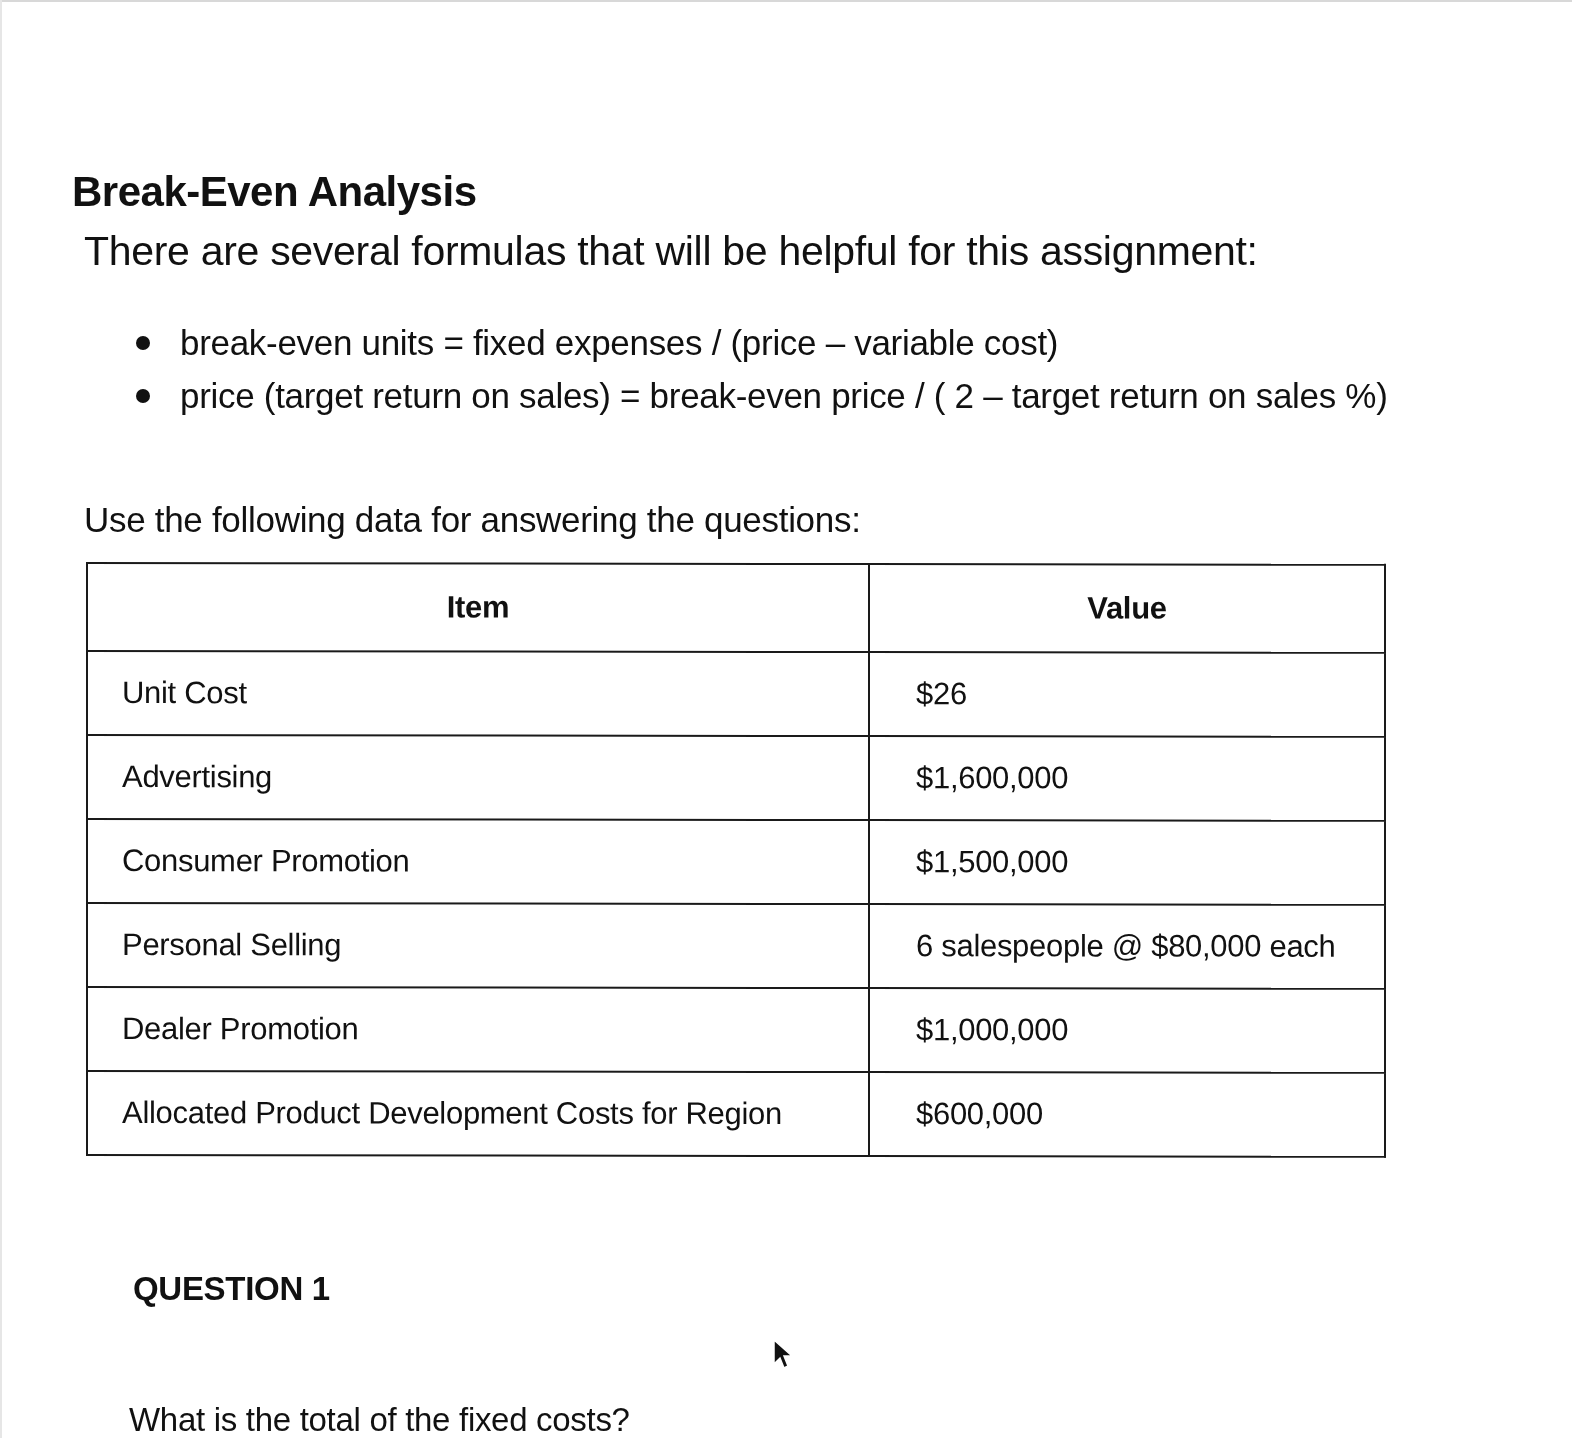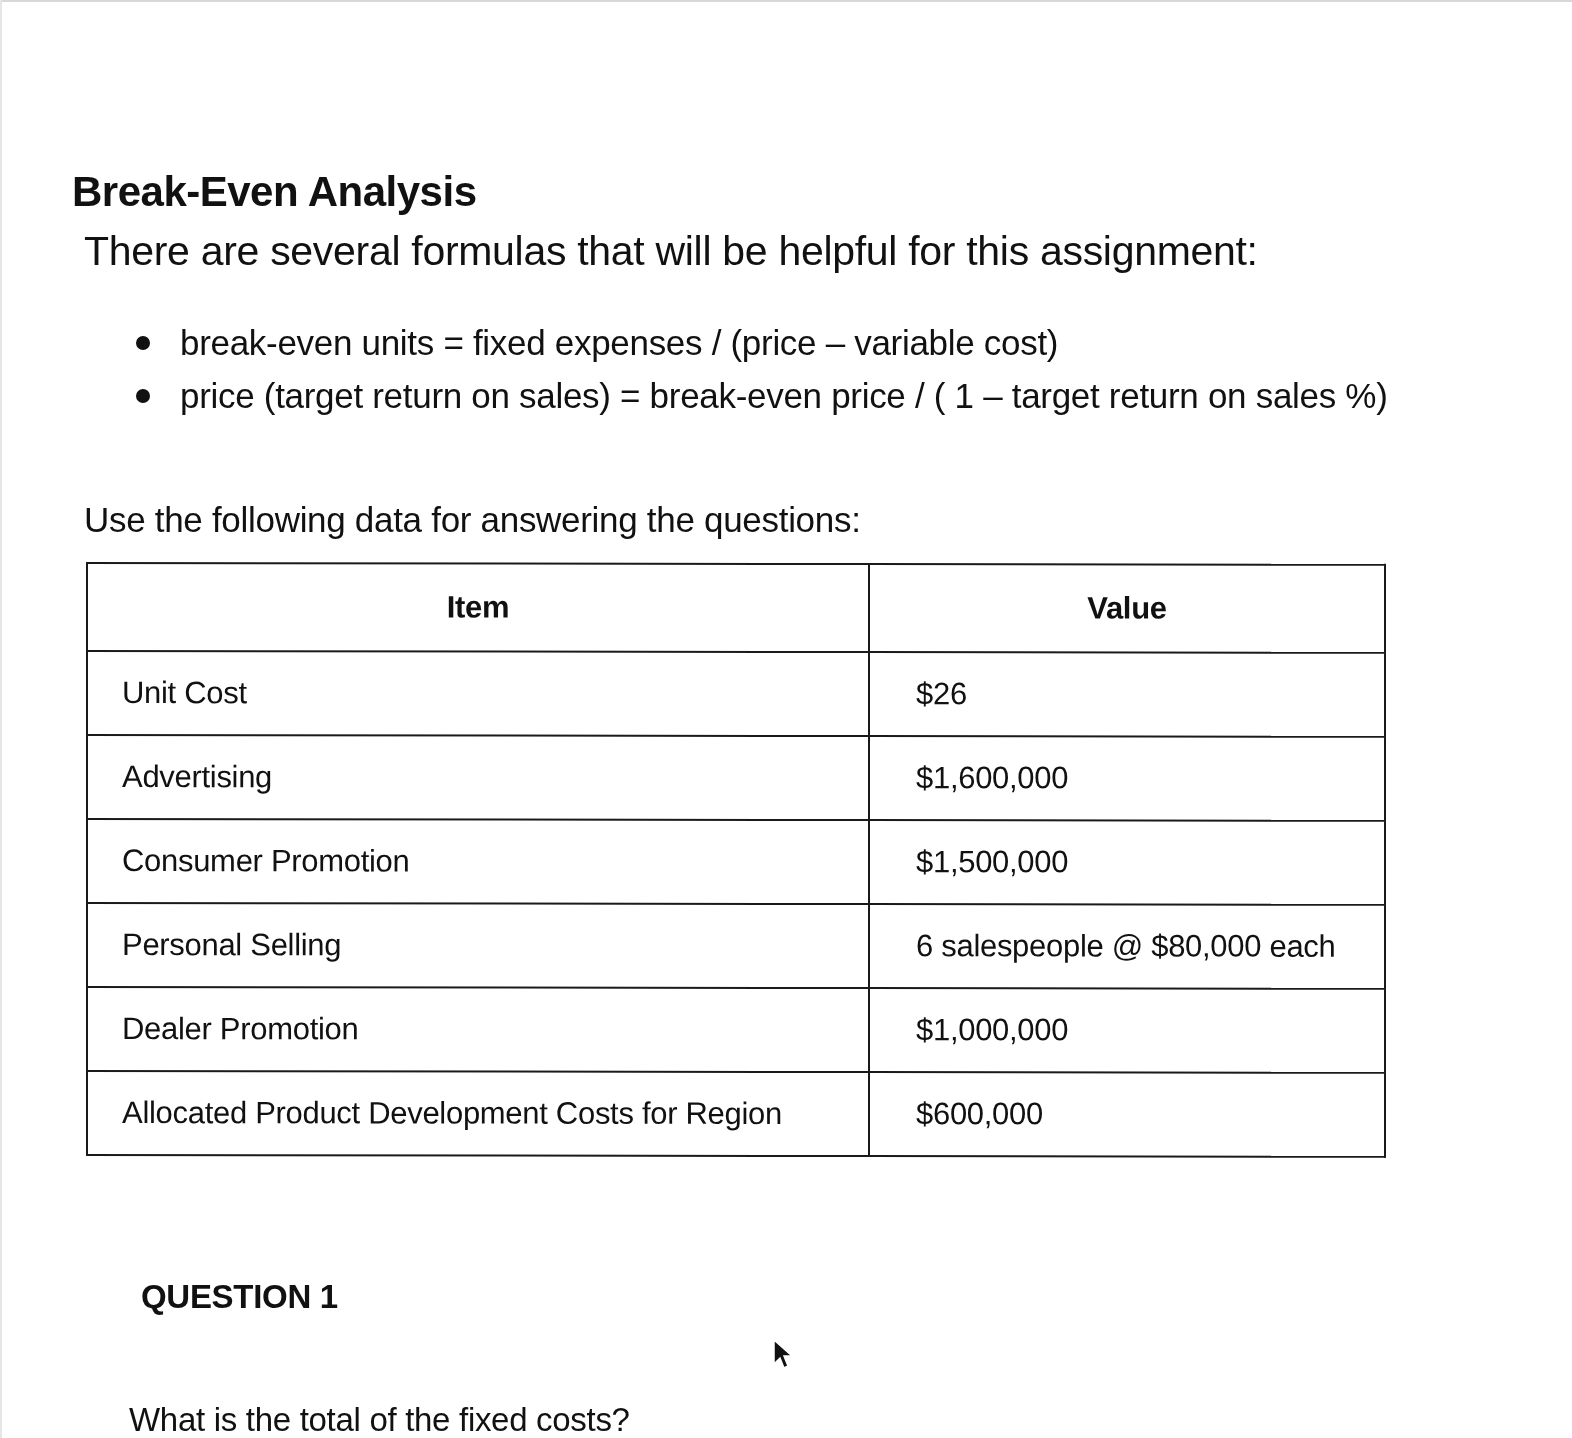--- a/index.html
+++ b/index.html
@@ -105,21 +105,21 @@
   .data-table td.val {
     padding-left: 46px;
     margin-top: 22px;
   }
   .question-heading {
     position: absolute;
     left: 129px;
     top: 1266px;
     font-size: 33px;
     font-weight: bold;
-    margin: 12px;
+    margin: 4px;
     letter-spacing: -0.3px;
   }
   .question-text {
     position: absolute;
     left: 129px;
     top: 1401px;
     font-size: 33px;
     margin: 0;
     letter-spacing: -0.3px;
   }
@@ -140,21 +140,21 @@
 <h1 class="title">Break-Even Analysis</h1>
 <p class="intro">There are several formulas that will be helpful for this assignment:</p>
 
 <ul class="formula-list">
   <li class="formula-item">
     <span class="bullet"></span>
     <span>break-even units = fixed expenses / (price – variable cost)</span>
   </li>
   <li class="formula-item">
     <span class="bullet"></span>
-    <span>price (target return on sales) = break-even price / ( 1 – target return on sales %)</span>
+    <span>price (target return on sales) = break-even price / ( 2 – target return on sales %)</span>
   </li>
 </ul>
 
 <p class="data-intro">Use the following data for answering the questions:</p>
 
 <table class="data-table">
   <thead>
     <tr>
       <th class="col-item">Item</th>
       <th class="col-value">Value</th>

